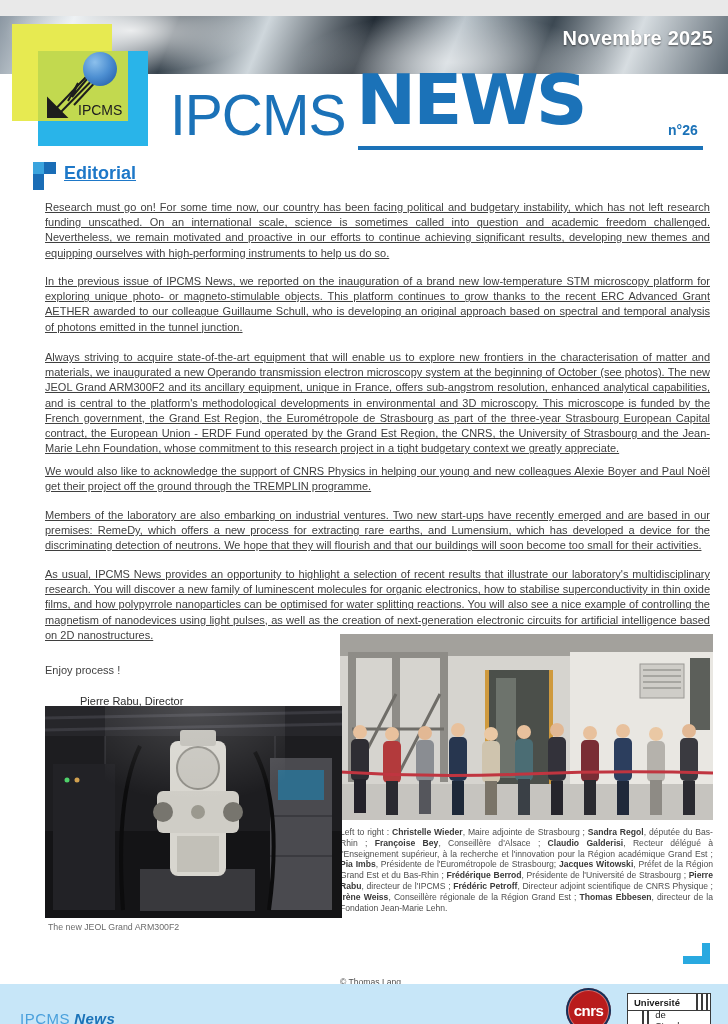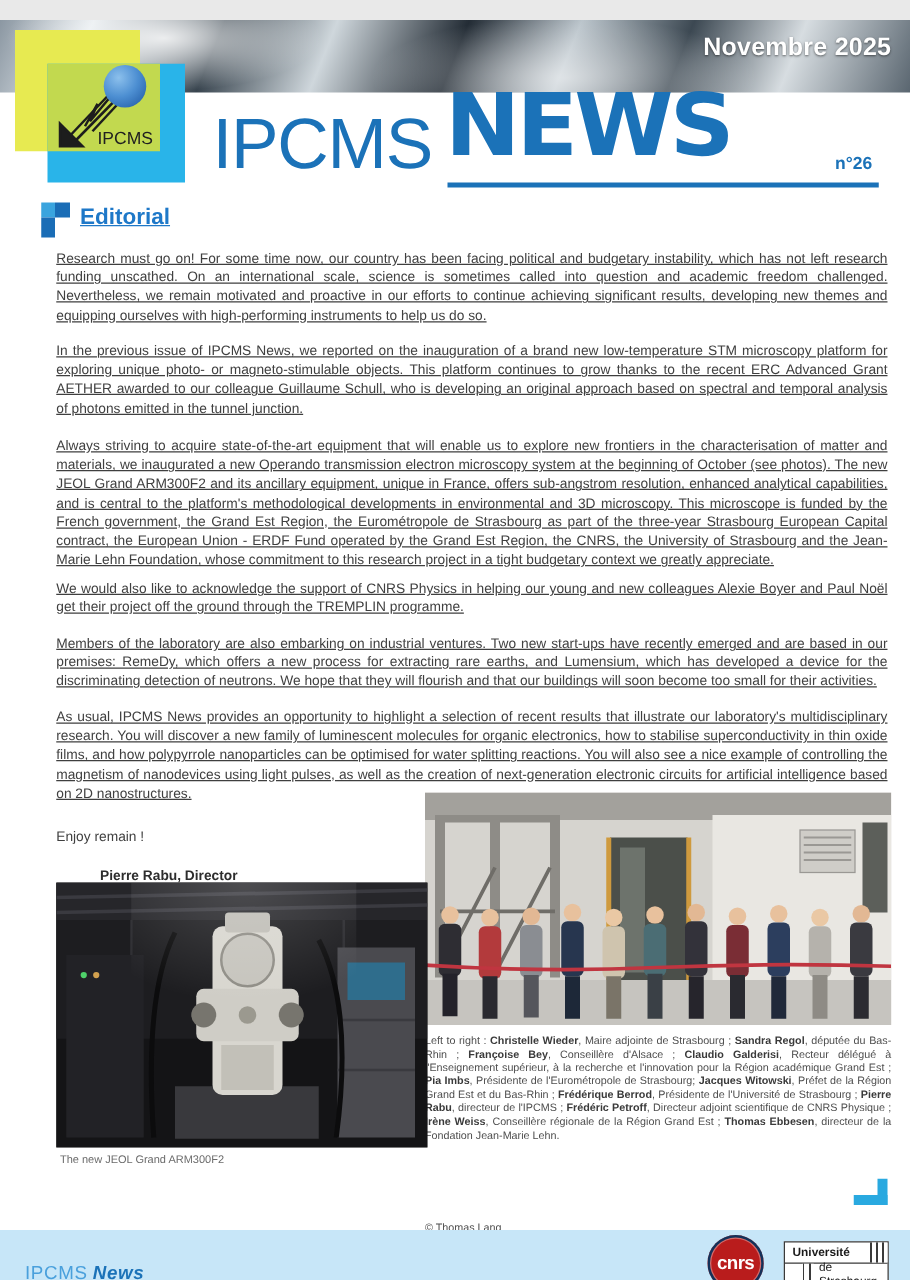--- a/index.html
+++ b/index.html
@@ -42,21 +42,21 @@
   .ed-icon .sq-c{position:absolute;left:0;top:12px;width:11px;height:16px;background:#1a6db6;}
   .ed-heading{
     position:absolute;left:64px;top:147px;font-size:18px;font-weight:bold;color:#1e78c8;text-decoration:underline;
   }
   .body-par{
     position:absolute;left:45px;width:665px;margin:0;
     font-size:11px;line-height:15.2px;color:#3f3f3f;text-align:justify;text-decoration:underline;
   }
   .p1{top:184px;} .p2{top:258px;} .p3{top:334px;} .p4{top:448px;} .p5{top:492px;} .p6{top:551px;}
   .closing{position:absolute;left:45px;top:648px;font-size:11px;color:#3f3f3f;margin:0;}
-  .signature{position:absolute;left:45px;top:679px;font-size:11px;font-weight:bold;color:#2d2d2d;margin:0;padding-left:35px;}
+  .signature{position:absolute;left:45px;top:679px;font-size:11px;font-weight:normal;color:#2d2d2d;margin:0;padding-left:35px;}
   
   .fig-group{position:absolute;left:340px;top:618px;width:373px;height:186px;overflow:hidden;background:#d6d4cf;}
   .fig-group svg,.fig-micro svg{display:block;}
   .group-caption{
     position:absolute;left:340px;top:811px;width:373px;margin:0;
     font-size:8.6px;line-height:10.8px;color:#4e4e4e;text-align:justify;
   }
   .group-caption b{color:#3a3a3a;}
   .group-credit{position:absolute;left:340px;top:961px;font-size:8.6px;color:#4e4e4e;margin:0;}
   .fig-micro{position:absolute;left:45px;top:690px;width:297px;height:212px;overflow:hidden;background:#141416;}
@@ -132,21 +132,21 @@
       <div class="sq-c"></div>
   </div>
   <div class="ed-heading">Editorial</div>
 
   <p class="body-par p1">Research must go on! For some time now, our country has been facing political and budgetary instability, which has not left research funding unscathed. On an international scale, science is sometimes called into question and academic freedom challenged. Nevertheless, we remain motivated and proactive in our efforts to continue achieving significant results, developing new themes and equipping ourselves with high-performing instruments to help us do so.</p>
   <p class="body-par p2">In the previous issue of IPCMS News, we reported on the inauguration of a brand new low-temperature STM microscopy platform for exploring unique photo- or magneto-stimulable objects. This platform continues to grow thanks to the recent ERC Advanced Grant AETHER awarded to our colleague Guillaume Schull, who is developing an original approach based on spectral and temporal analysis of photons emitted in the tunnel junction.</p>
   <p class="body-par p3">Always striving to acquire state-of-the-art equipment that will enable us to explore new frontiers in the characterisation of matter and materials, we inaugurated a new Operando transmission electron microscopy system at the beginning of October (see photos). The new JEOL Grand ARM300F2 and its ancillary equipment, unique in France, offers sub-angstrom resolution, enhanced analytical capabilities, and is central to the platform's methodological developments in environmental and 3D microscopy. This microscope is funded by the French government, the Grand Est Region, the Eurométropole de Strasbourg as part of the three-year Strasbourg European Capital contract, the European Union - ERDF Fund operated by the Grand Est Region, the CNRS, the University of Strasbourg and the Jean-Marie Lehn Foundation, whose commitment to this research project in a tight budgetary context we greatly appreciate.</p>
   <p class="body-par p4">We would also like to acknowledge the support of CNRS Physics in helping our young and new colleagues Alexie Boyer and Paul Noël get their project off the ground through the TREMPLIN programme.</p>
   <p class="body-par p5">Members of the laboratory are also embarking on industrial ventures. Two new start-ups have recently emerged and are based in our premises: RemeDy, which offers a new process for extracting rare earths, and Lumensium, which has developed a device for the discriminating detection of neutrons. We hope that they will flourish and that our buildings will soon become too small for their activities.</p>
   <p class="body-par p6">As usual, IPCMS News provides an opportunity to highlight a selection of recent results that illustrate our laboratory's multidisciplinary research. You will discover a new family of luminescent molecules for organic electronics, how to stabilise superconductivity in thin oxide films, and how polypyrrole nanoparticles can be optimised for water splitting reactions. You will also see a nice example of controlling the magnetism of nanodevices using light pulses, as well as the creation of next-generation electronic circuits for artificial intelligence based on 2D nanostructures.</p>
-  <p class="closing">Enjoy remain !</p>
+  <p class="closing">Enjoy process !</p>
   <p class="signature">Pierre Rabu, Director</p>
 
   <div class="fig-group">
     <svg width="373" height="186" viewBox="0 0 373 186">
       <rect width="373" height="186" fill="#d6d4cf"></rect>
       <rect width="373" height="22" fill="#a3a19c"></rect>
       <rect x="230" y="18" width="143" height="140" fill="#e9e7e2"></rect>
       <rect x="300" y="30" width="44" height="34" fill="#cfcdc8" stroke="#9a9894"></rect>
       <g stroke="#9a9894" stroke-width="1.5">
         <line x1="303" y1="36" x2="341" y2="36"></line>

